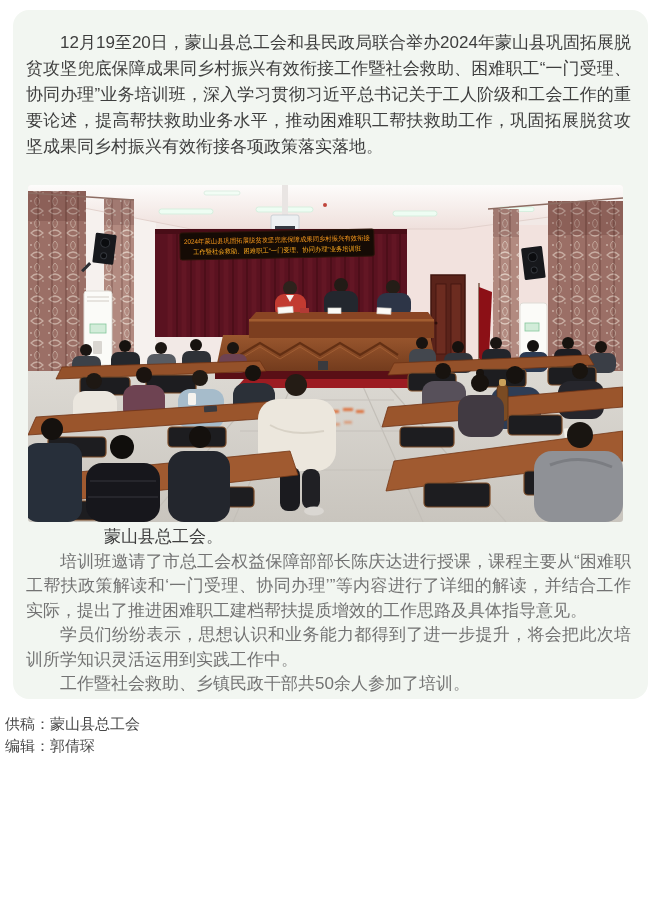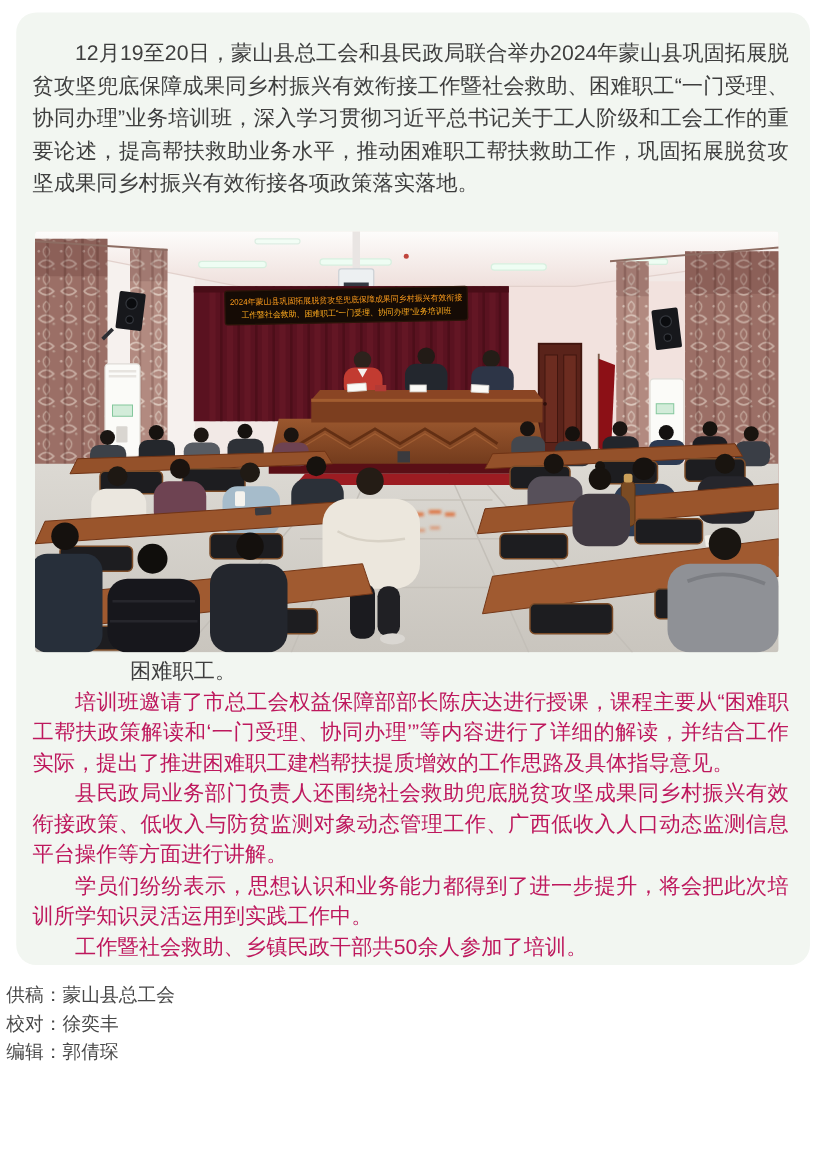--- a/index.html
+++ b/index.html
@@ -20,21 +20,21 @@
     font-size:17px;
     line-height:26px;
     color:#3e3e3e;
     text-indent:2em;
     text-align:justify;
   }
   .para-b{
     margin:0;
     font-size:17px;
     line-height:24.5px;
-    color:#be185d;
+    color:#737373;
     text-indent:2em;
     text-align:justify;
   }
   .caption{
     margin:0;
     font-size:17px;
     line-height:24.5px;
     color:#3e3e3e;
     padding-left:78px;
   }
@@ -326,25 +326,23 @@
           <path d="M62,296 H128 M60,312 H130" stroke="#26262c" stroke-width="2" fill="none"></path>
           <circle cx="172" cy="252" r="11" fill="#14100d"></circle>
             <rect x="140" y="266" width="62" height="71" rx="16" fill="#23262d"></rect>
           <circle cx="552" cy="250" r="13" fill="#191511"></circle>
             <rect x="506" y="266" width="89" height="71" rx="18" fill="#8f9196"></rect>
           <path d="M522,280 Q552,268 584,282" stroke="#7b7d82" stroke-width="3" fill="none"></path>
         </g>
       </svg>
     </div>
 
-    <p class="caption">困难职工。</p>
+    <p class="caption">蒙山县总工会。</p>
     <p class="para-b">培训班邀请了市总工会权益保障部部长陈庆达进行授课，课程主要从“困难职工帮扶政策解读和‘一门受理、协同办理’”等内容进行了详细的解读，并结合工作实际，提出了推进困难职工建档帮扶提质增效的工作思路及具体指导意见。</p>
-    <p class="para-b">县民政局业务部门负责人还围绕社会救助兜底脱贫攻坚成果同乡村振兴有效衔接政策、低收入与防贫监测对象动态管理工作、广西低收入人口动态监测信息平台操作等方面进行讲解。</p>
     <p class="para-b">学员们纷纷表示，思想认识和业务能力都得到了进一步提升，将会把此次培训所学知识灵活运用到实践工作中。</p>
     <p class="para-b">工作暨社会救助、乡镇民政干部共50余人参加了培训。</p>
   </div>
 
   <div class="credits">
     <div class="credit-line">供稿：蒙山县总工会</div>
-    <div class="credit-line">校对：徐奕丰</div>
     <div class="credit-line">编辑：郭倩琛</div>
   </div>
 </div>
 
 </body></html>

